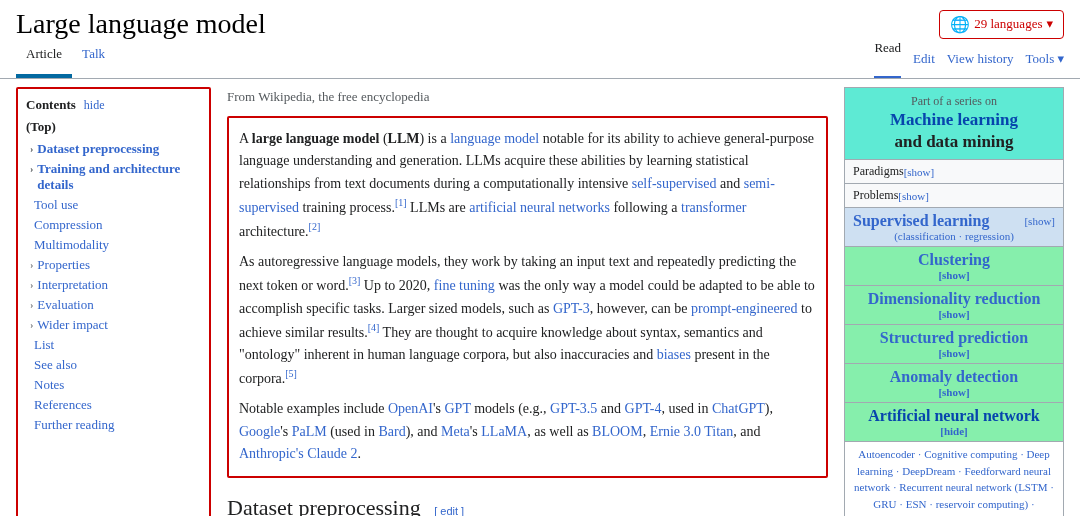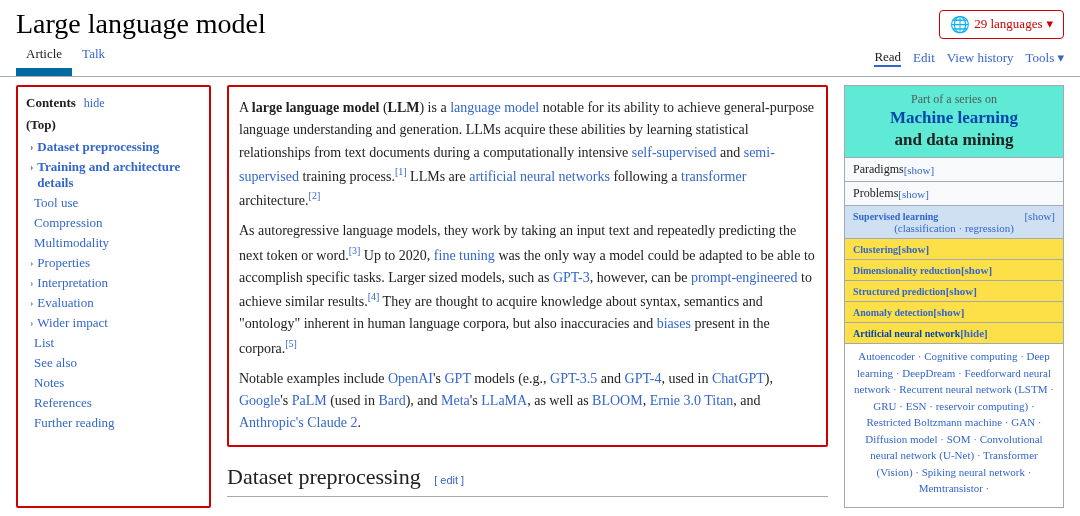--- a/index.html
+++ b/index.html
@@ -8,21 +8,21 @@
 
     
     .header { display: flex; justify-content: space-between; align-items: center; padding: 8px 16px 0 16px; }
     .page-title { font-family: 'Linux Libertine', Georgia, serif; font-size: 28px; font-weight: normal; color: #000; }
     .lang-button { display: flex; align-items: center; gap: 4px; border: 1.5px solid #c00; border-radius: 4px; padding: 4px 10px; font-size: 13px; color: #c00; cursor: pointer; }
     .lang-button span.lang-icon { font-size: 16px; }
 
     
     .tabs { display: flex; gap: 0; padding: 0 16px; border-bottom: 1px solid #a2a9b1; margin-bottom: 0; }
     .tab { padding: 6px 10px; font-size: 13px; color: #3366cc; cursor: pointer; border-bottom: 2px solid transparent; }
-    .tab.active { color: #202122; border-bottom: 8px solid #0369a1; }
+    .tab.active { color: #202122; border-bottom: 4px solid #0369a1; }
     .tab-right { margin-left: auto; display: flex; gap: 12px; align-items: center; }
     .tab-right span { font-size: 13px; color: #3366cc; cursor: pointer; }
 
     
     .main { display: flex; flex: 1; padding: 8px 16px; gap: 16px; }
 
     
     .sidebar { width: 195px; flex-shrink: 0; border: 2px solid #c00; border-radius: 2px; padding: 8px; font-size: 13px; }
     .sidebar-header { display: flex; align-items: center; gap: 8px; margin-bottom: 6px; }
     .sidebar-title { font-weight: bold; font-size: 13px; }
@@ -41,25 +41,25 @@
     .article p:last-child { margin-bottom: 0; }
     .link { color: #3366cc; text-decoration: none; }
     sup { font-size: 10px; color: #3366cc; }
     .section-title { font-family: 'Linux Libertine', Georgia, serif; font-size: 22px; font-weight: normal; border-bottom: 1px solid #a2a9b1; margin: 12px 0 4px 0; padding-bottom: 2px; }
     .section-edit { font-size: 11px; color: #3366cc; margin-left: 8px; font-family: sans-serif; }
 
     
     .infobox { width: 220px; flex-shrink: 0; border: 1px solid #a2a9b1; font-size: 12px; text-align: center; }
     .infobox-top { background: #5eead4; padding: 6px; font-size: 12px; color: #54595d; }
     .infobox-section { display: flex; align-items: center; padding: 4px 8px; border-top: 1px solid #a2a9b1; }
-    .infobox-section.blue-bg { background: #fde047; font-weight: bold; font-size: 13px; }
+    .infobox-section.blue-bg { background: #86efac; font-weight: bold; font-size: 13px; flex-direction: column; }
     .infobox-section.light-bg { background: #f8f9fa; }
     .infobox-label { font-size: 12px; }
     .infobox-show { color: #3366cc; font-size: 11px; cursor: pointer; }
-    .infobox-link { color: #3366cc; font-size: 10px; font-weight: bold; }
+    .infobox-link { color: #3366cc; font-size: 16px; font-weight: bold; }
     .infobox-link.active-section { font-weight: bold; color: #0645ad; }
     .infobox-body { font-size: 11px; color: #3366cc; padding: 4px 8px; border-top: 1px solid #a2a9b1; line-height: 1.5; text-align: center; }
     .infobox-hide { color: #3366cc; font-size: 11px; cursor: pointer; }
   </style>
 </head>
 <body>
 
 <div class="page-wrapper">
 
   <div class="header">
@@ -68,21 +68,21 @@
       <span class="lang-icon">🌐</span>
       <span>29 languages</span>
       <span>▾</span>
     </div>
   </div>
 
   <div class="tabs">
     <span class="tab active">Article</span>
     <span class="tab">Talk</span>
     <div class="tab-right">
-      <span style="color:#202122;border-bottom:2px solid #3366cc;padding-bottom:0;">Read</span>
+      <span style="color:#202122;border-bottom:2px solid #3366cc;padding-bottom:20px;">Read</span>
       <span>Edit</span>
       <span>View history</span>
       <span>Tools ▾</span>
     </div>
   </div>
 
   <div class="main">
 
     <div class="sidebar">
       <div class="sidebar-header">
@@ -118,20 +118,21 @@
         <span>Wider impact</span>
       </div>
       <div class="sidebar-item plain">List</div>
       <div class="sidebar-item plain">See also</div>
       <div class="sidebar-item plain">Notes</div>
       <div class="sidebar-item plain">References</div>
       <div class="sidebar-item plain">Further reading</div>
     </div>
 
     <div class="article">
+      <div class="from-wiki">From Wikipedia, the free encyclopedia</div>
 
       <div class="article-highlight">
         <p>
           A <strong>large language model</strong> (<strong>LLM</strong>) is a <a class="link">language model</a> notable for its ability to achieve general-purpose language understanding and generation. LLMs acquire these abilities by learning statistical relationships from text documents during a computationally intensive <a class="link">self-supervised</a> and <a class="link">semi-supervised</a> training process.<sup>[1]</sup> LLMs are <a class="link">artificial neural networks</a> following a <a class="link">transformer</a> architecture.<sup>[2]</sup>
         </p>
         <p>
           As autoregressive language models, they work by taking an input text and repeatedly predicting the next token or word.<sup>[3]</sup> Up to 2020, <a class="link">fine tuning</a> was the only way a model could be adapted to be able to accomplish specific tasks. Larger sized models, such as <a class="link">GPT-3</a>, however, can be <a class="link">prompt-engineered</a> to achieve similar results.<sup>[4]</sup> They are thought to acquire knowledge about syntax, semantics and "ontology" inherent in human language corpora, but also inaccuracies and <a class="link">biases</a> present in the corpora.<sup>[5]</sup>
         </p>
         <p>
           Notable examples include <a class="link">OpenAI</a>'s <a class="link">GPT</a> models (e.g., <a class="link">GPT-3.5</a> and <a class="link">GPT-4</a>, used in <a class="link">ChatGPT</a>), <a class="link">Google</a>'s <a class="link">PaLM</a> (used in <a class="link">Bard</a>), and <a class="link">Meta</a>'s <a class="link">LLaMA</a>, as well as <a class="link">BLOOM</a>, <a class="link">Ernie 3.0 Titan</a>, and <a class="link">Anthropic's Claude 2</a>.

